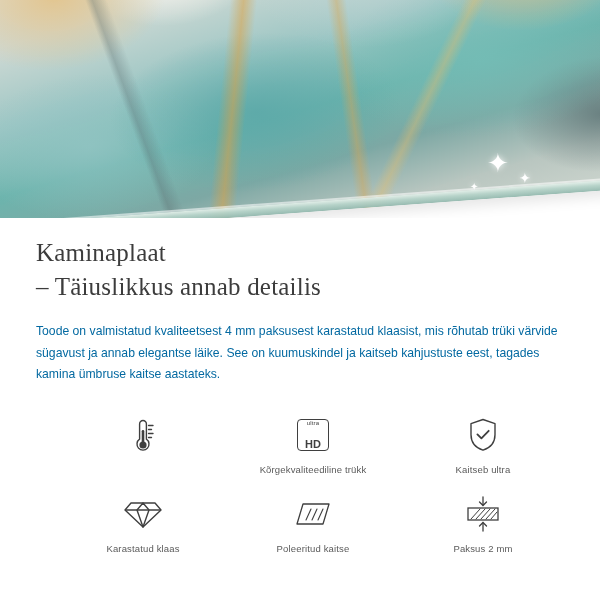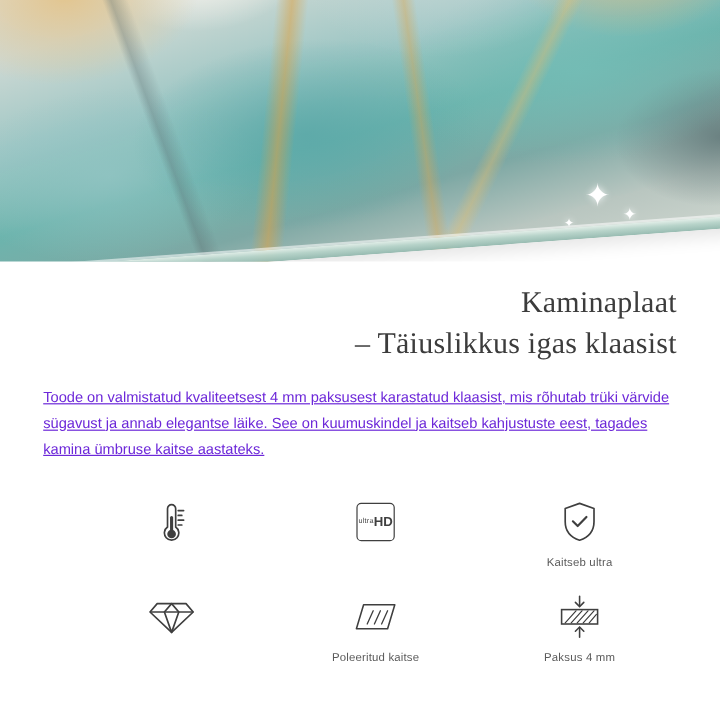--- a/index.html
+++ b/index.html
@@ -98,30 +98,28 @@
     padding: 18px 36px 0 36px;
   }
   .title {
     font-family: "Liberation Serif", serif;
     font-size: 25px;
     line-height: 1.34;
     color: #3c3c3c;
     font-weight: 400;
     margin: 0;
     letter-spacing: 0.2px;
-    text-align: right;
   }
   .title .line2 { display: block; }
   .body-text {
     margin: 18px 0 0 0;
     font-size: 12.2px;
     line-height: 1.78;
-    color: #6d28d9;
+    color: #0369a1;
     max-width: 534px;
-    text-decoration: underline;
   }
 
   
   .features {
     margin: 26px 0 0 0;
     padding: 0 22px;
     display: grid;
     grid-template-columns: repeat(3, 1fr);
     grid-row-gap: 16px;
     justify-items: center;
@@ -141,22 +139,23 @@
     font-size: 9.5px;
     color: #5a5a5a;
     letter-spacing: 0.15px;
   }
   .ultrahd-badge {
     width: 30px;
     height: 30px;
     border: 1.4px solid #3f3f3f;
     border-radius: 4px;
     display: flex;
+    flex-direction: column;
     align-items: center;
-    justify-content: center;
+    justify-content: space-between;
     line-height: 1;
   }
   .ultrahd-badge .u1 {
     font-size: 6px;
     letter-spacing: 0.2px;
     color: #3f3f3f;
   }
   .ultrahd-badge .u2 {
     font-size: 11px;
     font-weight: bold;
@@ -177,21 +176,21 @@
       <div class="hero-edge"></div>
     </div>
     <span class="sparkle s1">✦</span>
     <span class="sparkle s2">✦</span>
     <span class="sparkle s3">✦</span>
   </div>
 
   <div class="content">
     <h1 class="title">
       <span>Kaminaplaat</span>
-      <span class="line2">– Täiuslikkus igas klaasist</span>
+      <span class="line2">– Täiuslikkus annab detailis</span>
     </h1>
     <p class="body-text">Toode on valmistatud kvaliteetsest 4 mm paksusest karastatud klaasist, mis rõhutab trüki värvide sügavust ja annab elegantse läike. See on kuumuskindel ja kaitseb kahjustuste eest, tagades kamina ümbruse kaitse aastateks.</p>
 
     <div class="features">
 
       <div class="feature">
         <div class="feature-icon">
           <svg width="34" height="40" viewBox="0 0 34 40">
             <g fill="none" stroke="#3f3f3f" stroke-width="1.4" stroke-linecap="round">
               <path d="M17 5.5a3.4 3.4 0 0 1 3.4 3.4v15.3a6 6 0 1 1-6.8 0V8.9A3.4 3.4 0 0 1 17 5.5z"></path>
@@ -206,20 +205,21 @@
         </div>
       </div>
 
       <div class="feature">
         <div class="feature-icon">
           <div class="ultrahd-badge">
             <span class="u1">ultra</span>
             <span class="u2">HD</span>
           </div>
         </div>
+        <div class="feature-label">Kõrgekvaliteediline trükk</div>
       </div>
 
       <div class="feature">
         <div class="feature-icon">
           <svg width="36" height="40" viewBox="0 0 36 40">
             <path d="M18 4.5l12 4.2v11.1c0 8.1-5.3 13.2-12 15.4-6.7-2.2-12-7.3-12-15.4V8.7L18 4.5z" fill="none" stroke="#3f3f3f" stroke-width="1.4" stroke-linejoin="round"></path>
             <path d="M12.4 19.4l4 4 7.3-7.6" fill="none" stroke="#3f3f3f" stroke-width="1.8" stroke-linecap="round" stroke-linejoin="round"></path>
           </svg>
         </div>
         <div class="feature-label">Kaitseb ultra</div>
@@ -228,20 +228,21 @@
       <div class="feature">
         <div class="feature-icon">
           <svg width="40" height="36" viewBox="0 0 40 36">
             <g fill="none" stroke="#3f3f3f" stroke-width="1.4" stroke-linejoin="round">
               <path d="M8 7h24l6 7-18 17L2 14 8 7z"></path>
               <path d="M2 14h36"></path>
               <path d="M14 14l6-7 6 7-6 17-6-17z"></path>
             </g>
           </svg>
         </div>
+        <div class="feature-label">Karastatud klaas</div>
       </div>
 
       <div class="feature">
         <div class="feature-icon">
           <svg width="40" height="32" viewBox="0 0 40 32">
             <path d="M4 26 L10 6 H36 L30 26 Z" fill="none" stroke="#3f3f3f" stroke-width="1.3" stroke-linejoin="round"></path>
             <g stroke="#3f3f3f" stroke-width="1.1" stroke-linecap="round">
               <line x1="13" y1="22" x2="18" y2="11"></line>
               <line x1="19" y1="22" x2="24" y2="11"></line>
               <line x1="25" y1="22" x2="30" y2="11"></line>
@@ -263,18 +264,18 @@
             </g>
             <g stroke="#3f3f3f" stroke-width="1" stroke-linecap="round">
               <line x1="9" y1="25" x2="18" y2="15"></line>
               <line x1="14" y1="25" x2="23" y2="15"></line>
               <line x1="19" y1="25" x2="28" y2="15"></line>
               <line x1="24" y1="25" x2="33" y2="15"></line>
               <line x1="29" y1="25" x2="35" y2="18"></line>
             </g>
           </svg>
         </div>
-        <div class="feature-label">Paksus 4 mm</div>
+        <div class="feature-label">Paksus 2 mm</div>
       </div>
 
     </div>
   </div>
 </div>
 
 </body></html>

